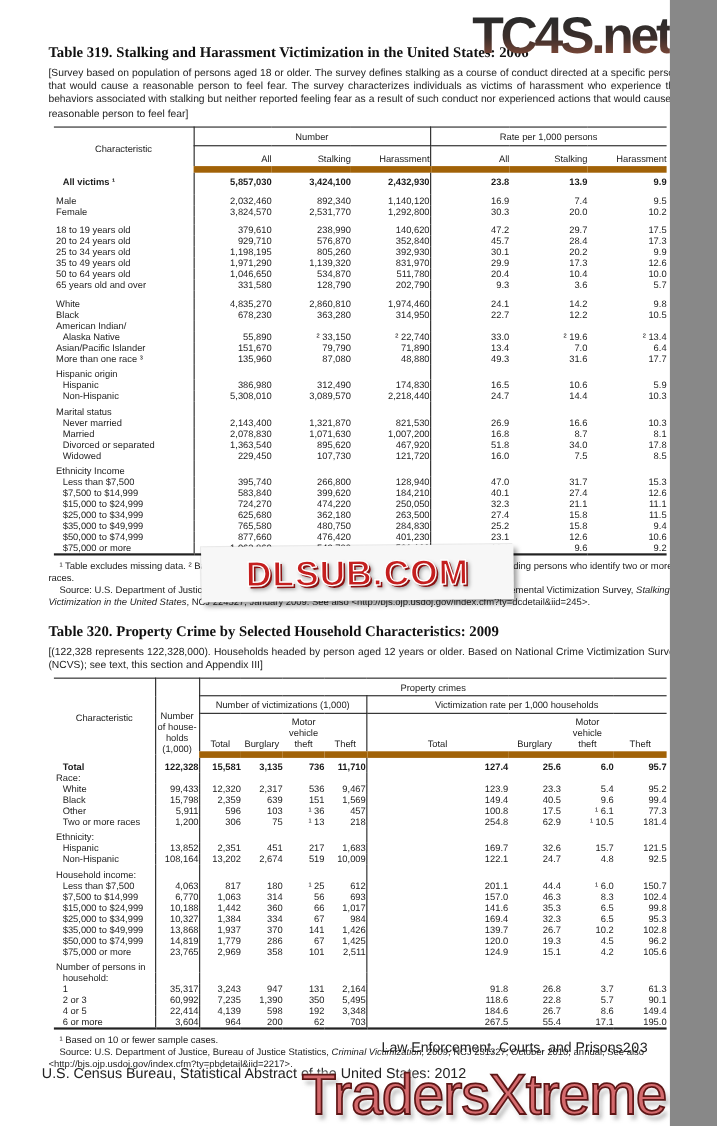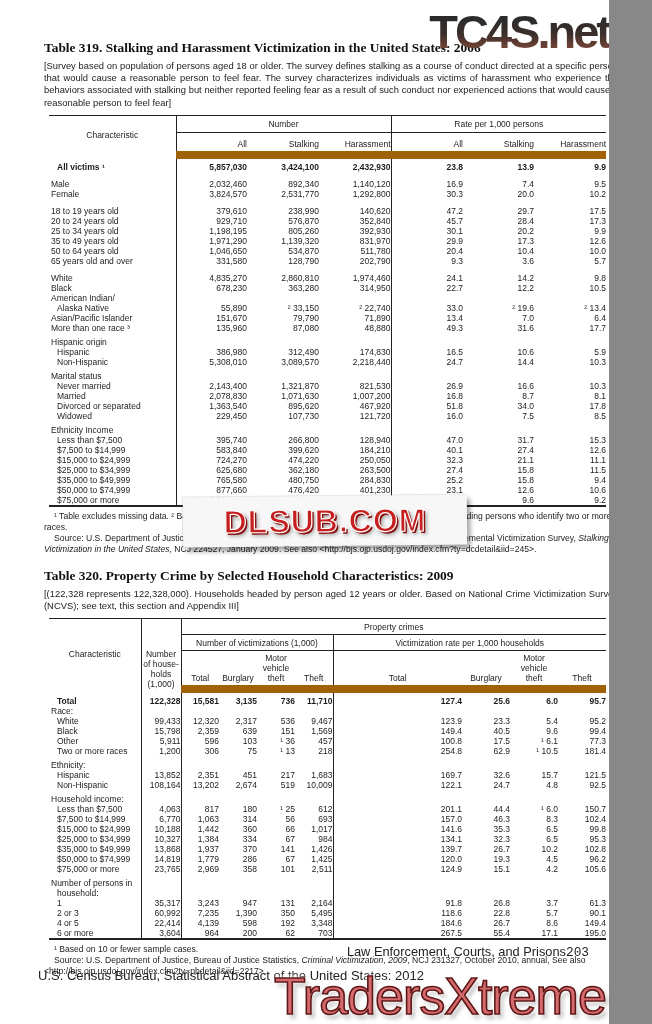--- a/index.html
+++ b/index.html
@@ -7,21 +7,21 @@
         font-family:"Liberation Sans","DejaVu Sans",sans-serif;color:#1c1c1c;}
   .content{position:absolute;left:44px;top:40px;width:574px;}
   .tbl-title{font-family:"Liberation Serif","DejaVu Serif",serif;font-weight:bold;
              font-size:13.4px;line-height:16px;margin:0 0 4px 0;color:#111;}
   .note{font-size:9.4px;line-height:12.2px;margin:0 0 6px 0;text-align:justify;color:#222;}
   .tbl{border-collapse:collapse;table-layout:fixed;width:557px;margin-left:5px;
        font-size:8.5px;color:#1c1c1c;}
   .tbl th{font-weight:normal;font-size:8.5px;line-height:10px;padding:0;}
   .tbl td{padding:0;line-height:10px;vertical-align:bottom;}
   .tbl thead tr:first-child th{border-top:1px solid #222;}
-  tr.subs th{border-bottom:8px solid #a16207;vertical-align:bottom;padding-bottom:2px;}
+  tr.subs th{border-bottom:6px solid #a16207;vertical-align:bottom;padding-bottom:2px;}
   .tbl tbody tr:last-child td{border-bottom:2px solid #222;}
   .brd-r{border-right:1px solid #222;}
   .bb{border-bottom:1px solid #222;}
   .cen{text-align:center;}
   .mid{vertical-align:middle;}
   .bot{vertical-align:bottom;}
   .ar{text-align:right;padding-right:2px;}
   .pre{white-space:pre-line;}
   .t319 thead tr:first-child th{height:16px;}
   .t319 tr.subs th{height:16px;}
@@ -845,21 +845,21 @@
               <div class="lab ind1">
                 <span>$25,000 to $34,999</span>
                 <span class="dots"> . . . . . . . . . . . . . . . . . . . . . . . . . . . . . . . . . . . . . . . . . . . . . . . . . . . . . . . . . . . .</span>
               </div>
             </td>
             <td class="num brd-r">10,327</td>
             <td class="num">1,384</td>
             <td class="num">334</td>
             <td class="num">67</td>
             <td class="num brd-r">984</td>
-            <td class="num">134.1</td>
+            <td class="num">169.4</td>
             <td class="num">32.3</td>
             <td class="num">6.5</td>
             <td class="num">95.3</td>
           </tr>
           <tr class="r-d">
             <td class="c-lbl brd-r">
               <div class="lab ind1">
                 <span>$35,000 to $49,999</span>
                 <span class="dots"> . . . . . . . . . . . . . . . . . . . . . . . . . . . . . . . . . . . . . . . . . . . . . . . . . . . . . . . . . . . .</span>
               </div>

